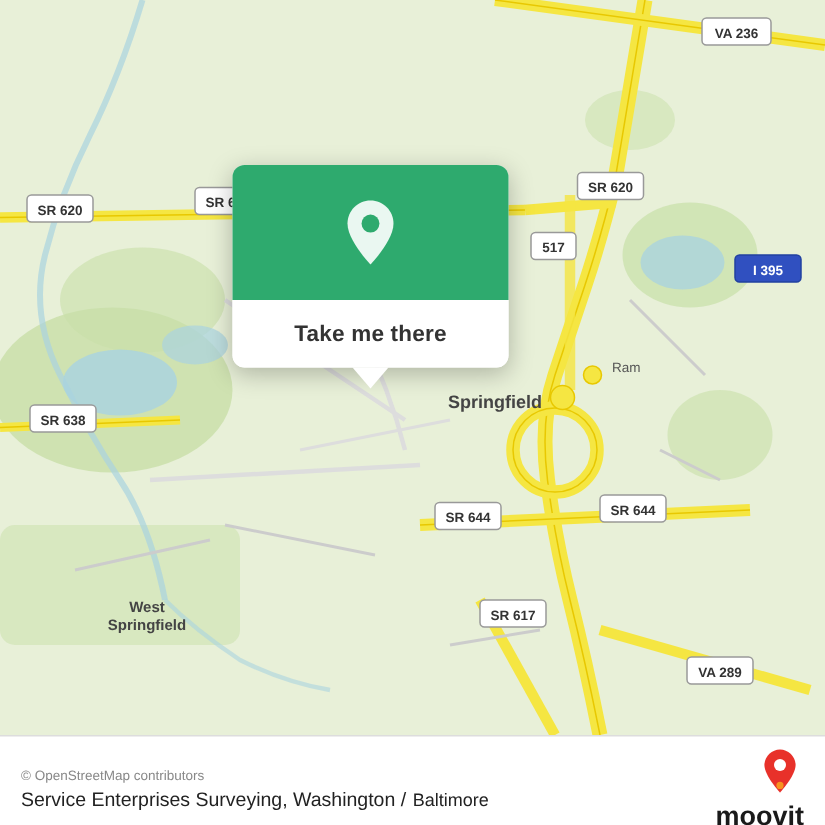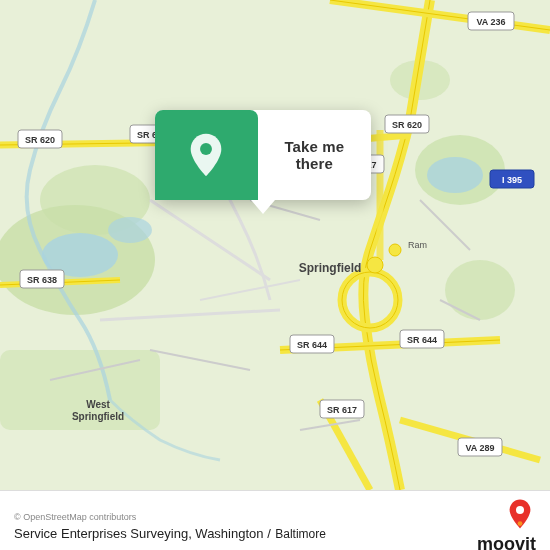--- a/index.html
+++ b/index.html
@@ -25,26 +25,27 @@
       height: 100%;
       position: absolute;
       top: 0; left: 0;
     }
 
     
     #popup-card {
       position: absolute;
       top: 110px;
       left: 155px;
-      width: 216px;
+      width: 184px;
       background: white;
       border-radius: 8px;
       box-shadow: 0 4px 16px rgba(0,0,0,0.25);
       overflow: visible;
       display: flex;
+      flex-direction: column;
       align-items: center;
     }
 
     #popup-green-area {
       background: #2eaa6e;
       width: 100%;
       border-radius: 8px 8px 0 0;
       height: 90px;
       display: flex;
       align-items: center;

